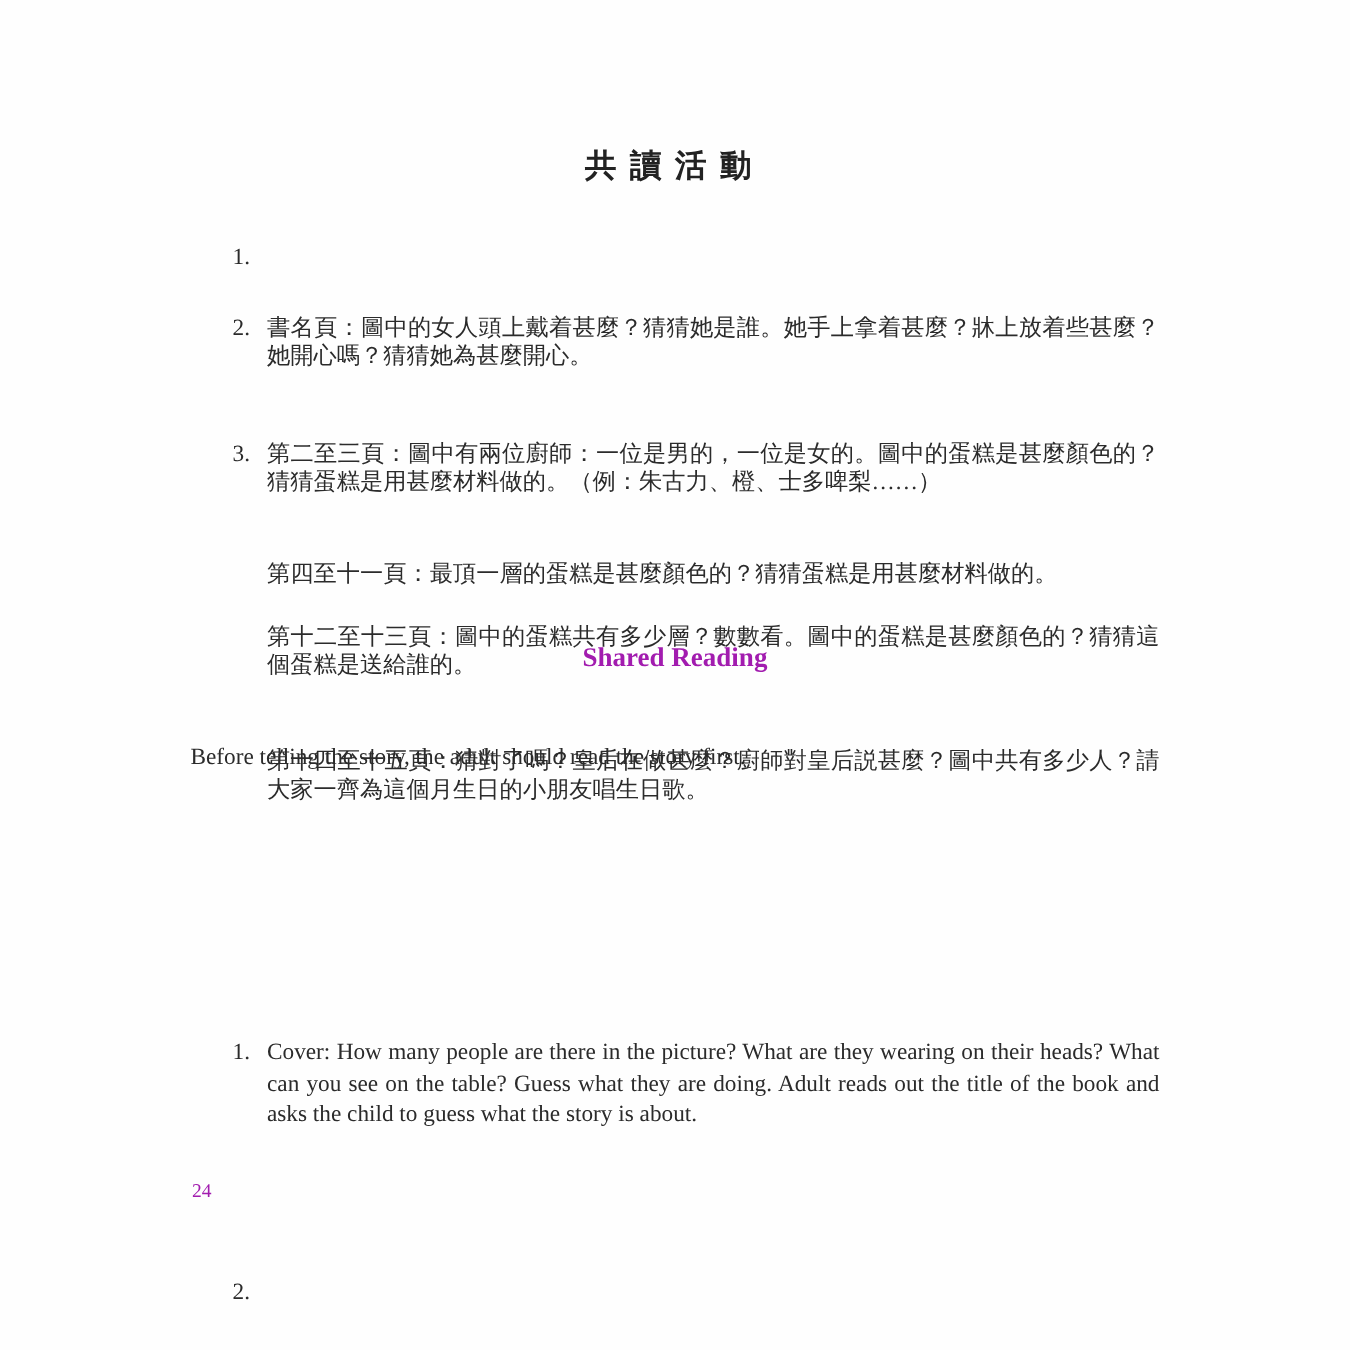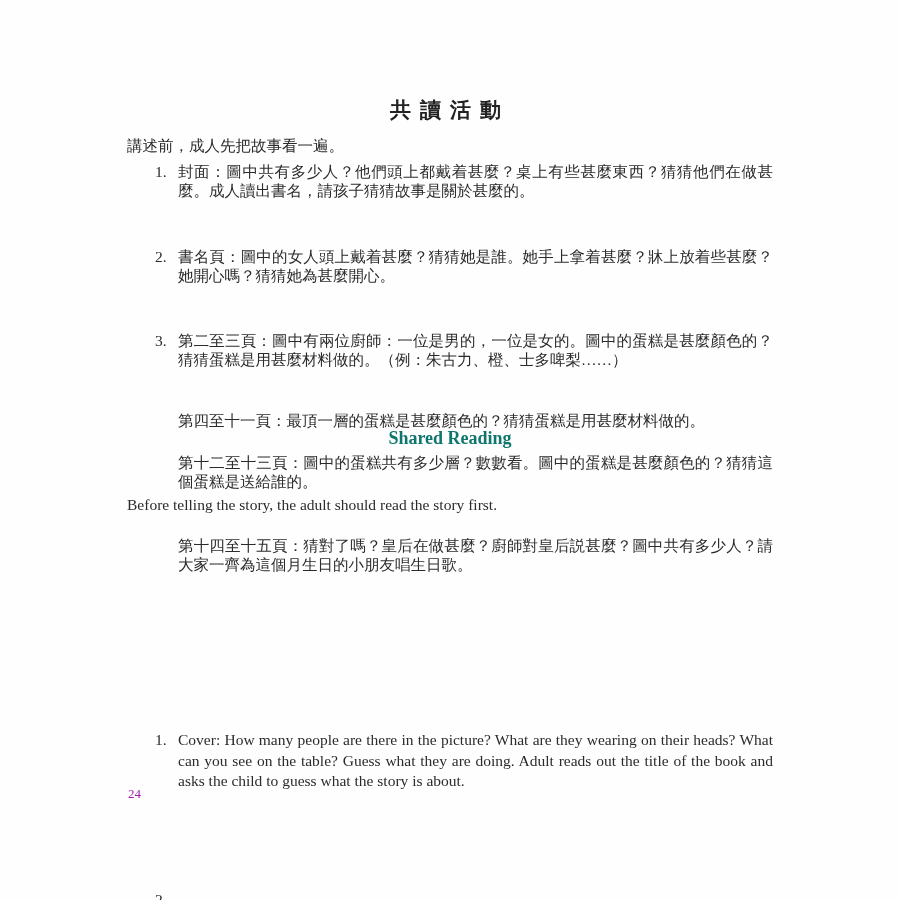--- a/index.html
+++ b/index.html
@@ -23,21 +23,21 @@
     font-size: 21px;
     font-weight: bold;
     letter-spacing: 9px;
     color: #222;
   }
   .en-title {
     left: 0; width: 900px;
     text-align: center;
     font-size: 18px;
     font-weight: bold;
-    color: #0f766e;
+    color: #a21caf;
   }
   .cn-text { font-size: 15.5px; line-height: 19px; }
   .en-text { font-size: 15.5px; line-height: 20.5px; margin-top: 36px; }
 
   .intro { text-align: left; }
 
   .list-item {
     position: relative;
     padding-left: 51px;
     text-align: justify;
@@ -60,25 +60,23 @@
     color: #a21caf;
   }
 </style>
 </head>
 <body>
 
 <div class="page">
 
   <h1 class="block cn-title" style="top:96px">共讀活動</h1>
 
-  <p class="block cn-text intro" style="top:136px">講述前，成人先把故事看一遍。</p>
 
   <div class="block cn-text list-item" style="top:162px">
     <span class="item-num">1.</span>
-    <span>封面：圖中共有多少人？他們頭上都戴着甚麼？桌上有些甚麼東西？猜猜他們在做甚麼。成人讀出書名，請孩子猜猜故事是關於甚麼的。</span>
   </div>
 
   <div class="block cn-text list-item" style="top:209px">
     <span class="item-num">2.</span>
     <span>書名頁：圖中的女人頭上戴着甚麼？猜猜她是誰。她手上拿着甚麼？牀上放着些甚麼？她開心嗎？猜猜她為甚麼開心。</span>
   </div>
 
   <div class="block cn-text list-item" style="top:255px">
     <span class="item-num">3.</span>
     <span>第二至三頁：圖中有兩位廚師：一位是男的，一位是女的。圖中的蛋糕是甚麼顏色的？猜猜蛋糕是用甚麼材料做的。（例：朱古力、橙、士多啤梨……）</span>

